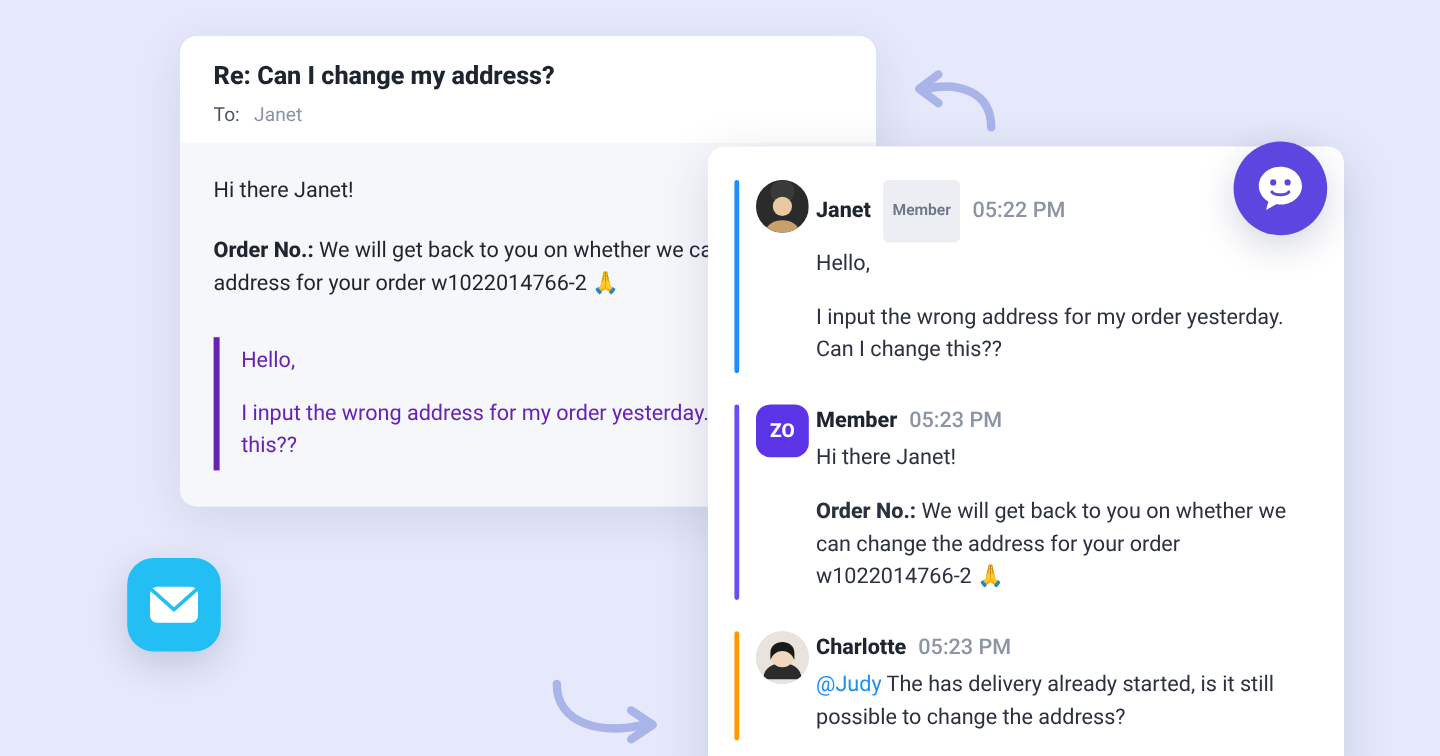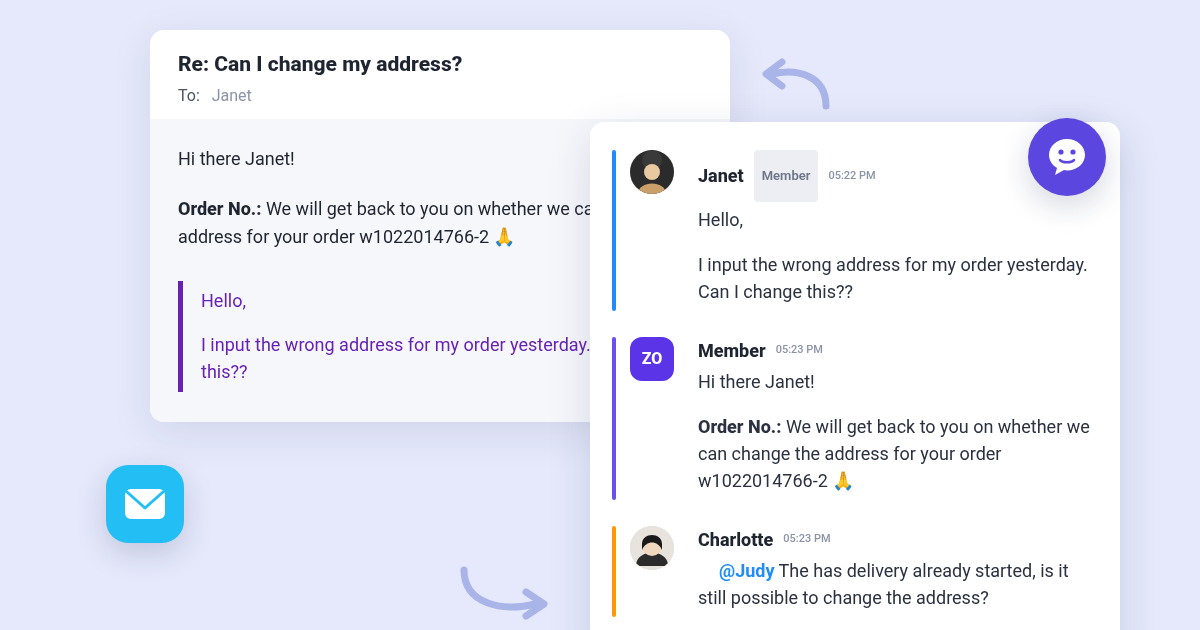--- a/index.html
+++ b/index.html
@@ -103,21 +103,21 @@
     margin-right: 14px;
   }
   .bar.blue { background: #1f8df5; }
   .bar.purple { background: #6b4df6; }
   .bar.orange { background: #ff9900; }
   .msg .avatar {
     width: 44px;
     height: 44px;
     border-radius: 50%;
     flex: 0 0 44px;
-    margin-right: 24px;
+    margin-right: 6px;
     background: #d9d9e2;
     display: flex;
     align-items: center;
     justify-content: center;
     font-weight: 800;
     color: #fff;
     font-size: 16px;
     overflow: hidden;
   }
   .avatar.zo {
@@ -144,33 +144,32 @@
   .badge {
     background: #eceef3;
     color: #6d7588;
     font-size: 13px;
     font-weight: 600;
     padding: 16px 8px;
     border-radius: 4px;
   }
   .time {
     color: #8b93a6;
-    font-size: 11px;
+    font-size: 18px;
     font-weight: 500;
   }
   .msg .body p {
     margin: 0 0 6px 0;
   }
   .msg .body {
     color: #2b3140;
   }
   .mention {
     color: #1f8df5;
-    font-weight: 700;
-    margin-left: 21px;
+    font-weight: 400;
   }
 
   
   .app-bubble {
     position: absolute;
     width: 78px;
     height: 78px;
     border-radius: 22px;
     display: flex;
     align-items: center;

